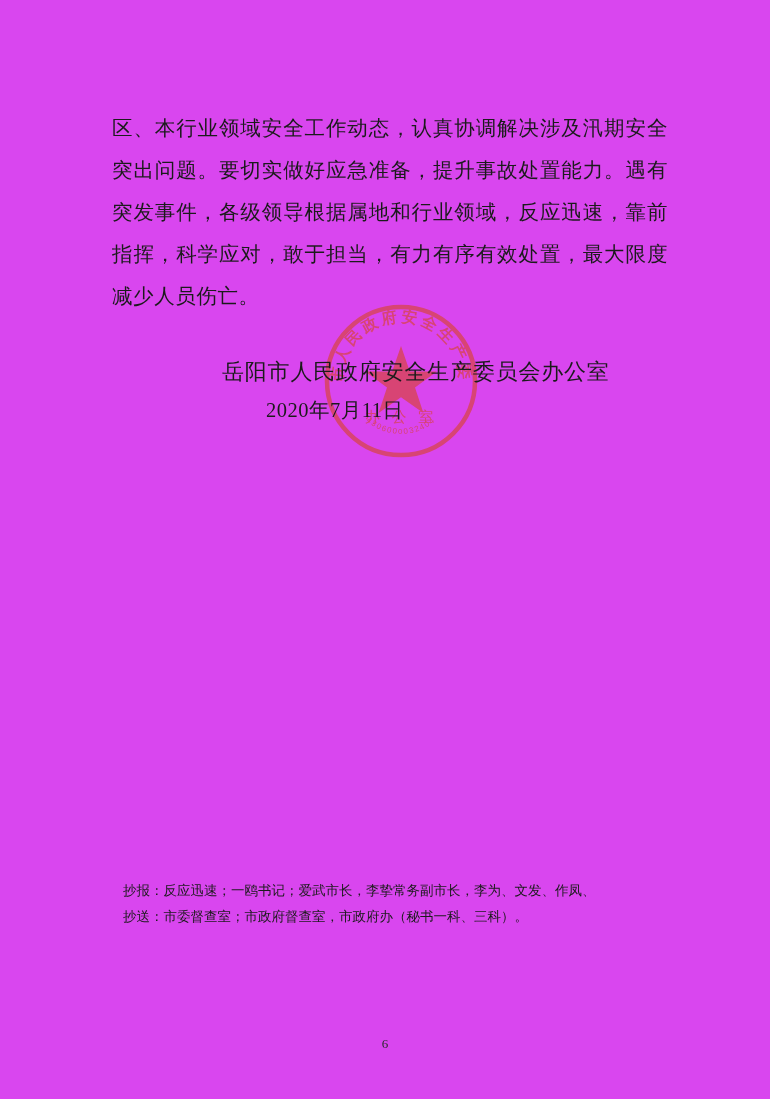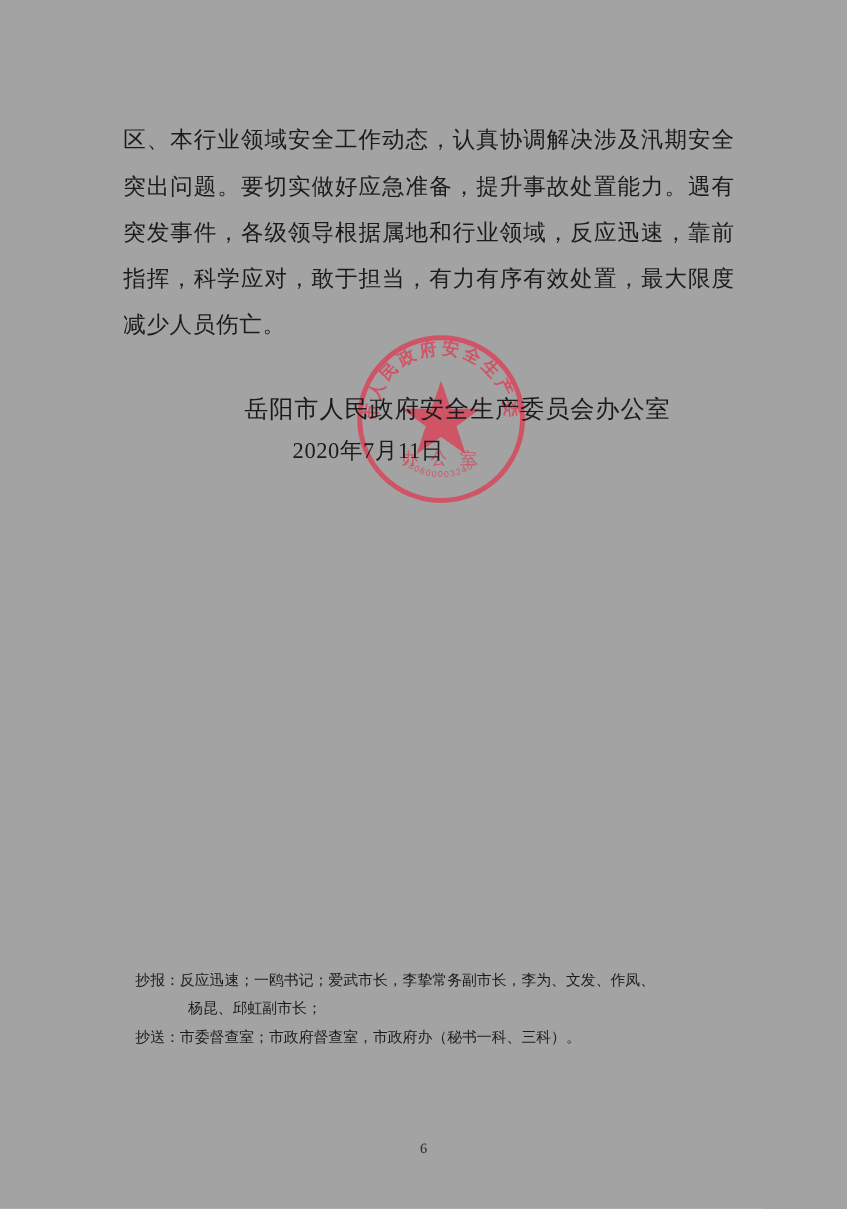--- a/index.html
+++ b/index.html
@@ -7,21 +7,21 @@
     padding: 0;
     background: #ffffff;
   }
   body {
     font-family: "Liberation Serif", "DejaVu Serif", serif;
   }
   .page {
     position: relative;
     width: 770px;
     height: 1099px;
-    background: #a3a3a3;
+    background: #d946ef;
     overflow: hidden;
     box-sizing: border-box;
   }
   .page-inner {
     position: absolute;
     left: 0;
     top: 0;
     width: 770px;
     height: 1099px;
   }
@@ -152,21 +152,20 @@
     <div class="sign-block">
       <div class="sign-org">岳阳市人民政府安全生产委员会办公室</div>
       <div class="sign-date">2020年7月11日</div>
     </div>
 
     <div class="cc-block">
       <div class="cc-row">
         <span class="cc-label">抄报：</span>
         <span class="cc-text">反应迅速；一鸥书记；爱武市长，李挚常务副市长，李为、文发、作凤、</span>
       </div>
-      <div class="cc-cont">杨昆、邱虹副市长；</div>
       <div class="cc-row">
         <span class="cc-label">抄送：</span>
         <span class="cc-text">市委督查室；市政府督查室，市政府办（秘书一科、三科）。</span>
       </div>
     </div>
 
     <div class="page-number">6</div>
 
   </div>
 </div>

